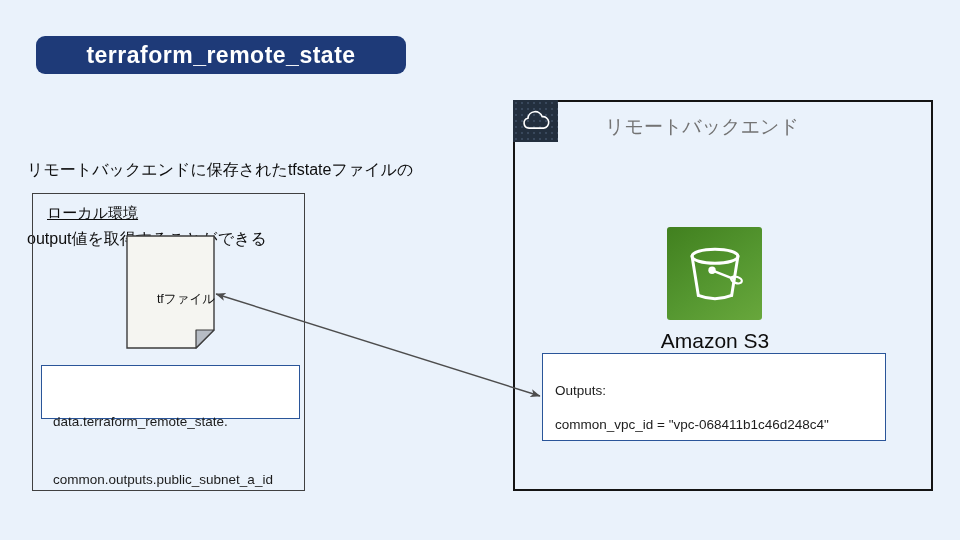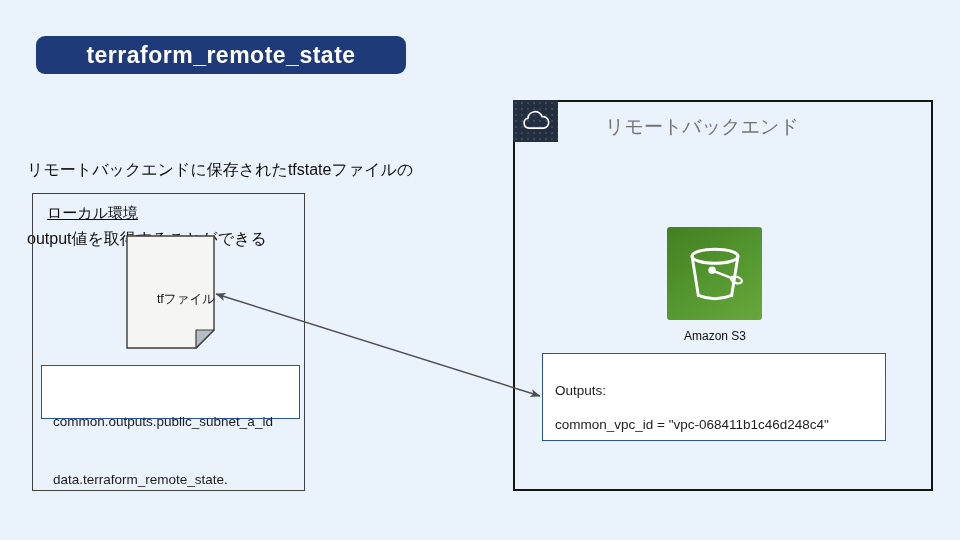--- a/index.html
+++ b/index.html
@@ -84,21 +84,21 @@
   
   .s3-icon {
     position: absolute; left: 152px; top: 125px;
     width: 95px; height: 93px;
     background: linear-gradient(145deg, #41801f 0%, #559730 55%, #68a73c 100%);
     border-radius: 3px;
     display: flex; align-items: center; justify-content: center;
   }
   .s3-label {
     position: absolute; left: 100px; top: 227px; width: 200px;
-    text-align: center; font-size: 12px; color: #0d0d0d;
+    text-align: center; font-size: 21px; color: #0d0d0d;
   }
 
   
   .outputs-box {
     position: absolute; left: 27px; top: 251px;
     width: 344px; height: 88px;
     background: #fff;
     border: 1.5px solid #2a5599;
     padding: 9px 12px;
     font-size: 13.5px; color: #1c1c1c;
@@ -130,22 +130,22 @@
 
   <div class="tf-doc">
     <svg width="89" height="114" viewBox="0 0 89 114">
       <path d="M1 1 H88 V95 L70 113 H1 Z" fill="#f5f5f1" stroke="#3c3c3c" stroke-width="1.4"></path>
       <path d="M88 95 L70 113 L70 95 Z" fill="#b6bcc4" stroke="#3c3c3c" stroke-width="1.2" stroke-linejoin="round"></path>
     </svg>
     <div class="tf-doc-label">tfファイル</div>
   </div>
 
   <div class="code-box">
+    <div>data.terraform_remote_state.</div>
     <div>common.outputs.public_subnet_a_id</div>
-    <div>data.terraform_remote_state.</div>
   </div>
 </div>
 
 <div class="remote-box">
   <div class="remote-corner">
     <svg width="32" height="23" viewBox="0 0 48 34">
       <path d="M35.5 27 H13.5 a7.5 7.5 0 0 1-1.6-14.8 A11 11 0 0 1 33.3 9.8 A8.6 8.6 0 0 1 35.5 27 Z" fill="none" stroke="#ffffff" stroke-width="2.4" stroke-linejoin="round"></path>
     </svg>
   </div>
   <div class="remote-box-label">リモートバックエンド</div>

